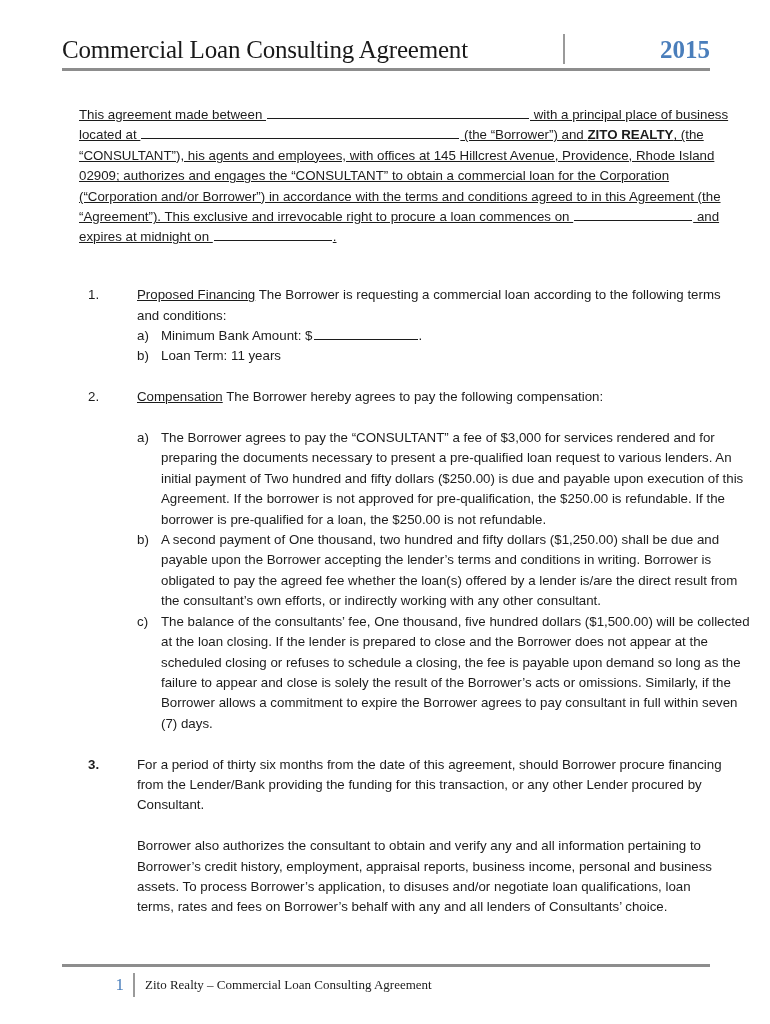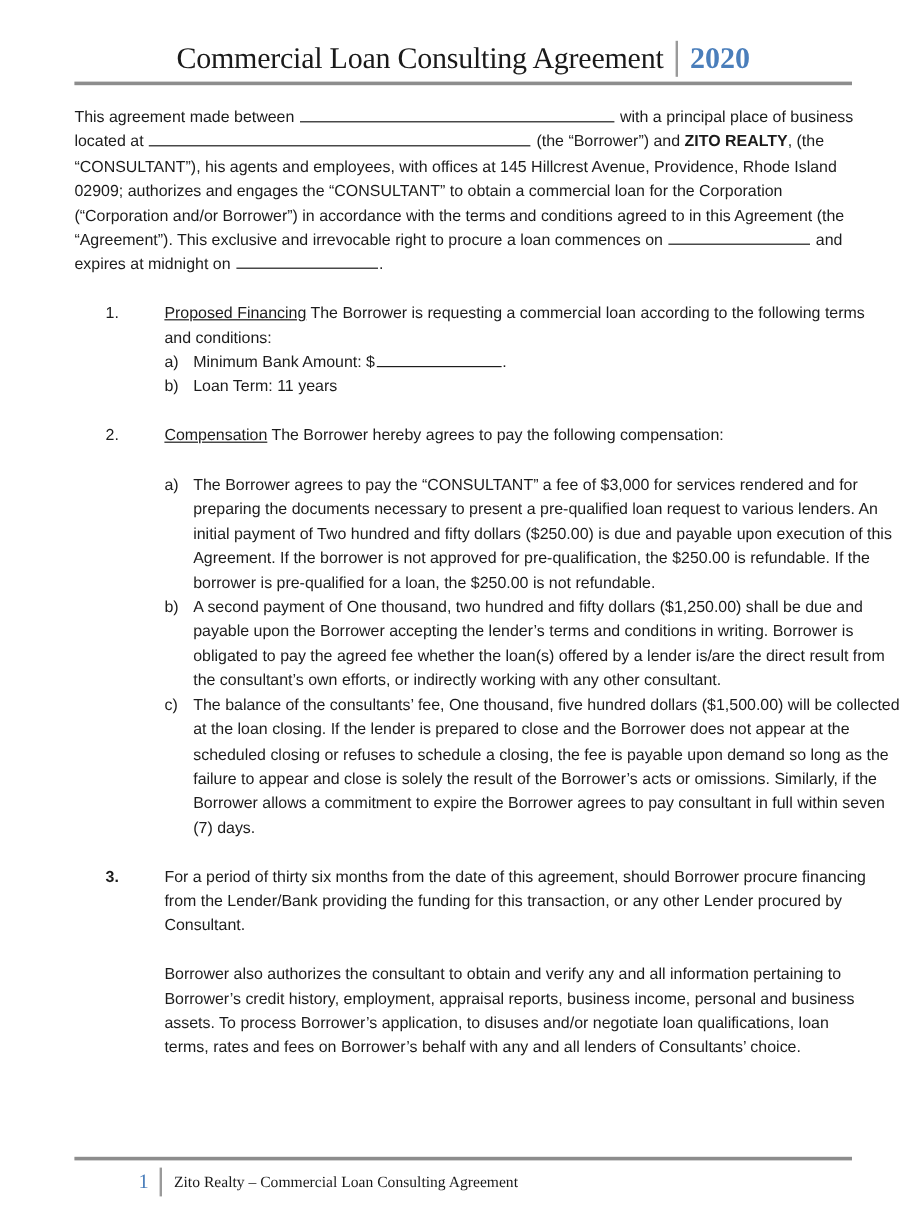--- a/index.html
+++ b/index.html
@@ -19,21 +19,21 @@
 
   
   .header {
     position: absolute;
     left: 62px;
     top: 28px;
     width: 648px;
     height: 36px;
     display: flex;
     align-items: flex-end;
-    justify-content: center;
+    justify-content: space-between;
   }
   .header-title {
     font-family: "Liberation Serif", serif;
     font-size: 25px;
     line-height: 28px;
     color: #1a1a1a;
     white-space: nowrap;
     padding-right: 10px;
     letter-spacing: -0.2px;
   }
@@ -64,22 +64,23 @@
   .body {
     position: absolute;
     left: 62px;
     top: 88px;
     width: 660px;
     font-size: 13.3px;
     line-height: 20.4px;
     color: #1c1c1c;
   }
   .para {
-    margin: 0;
+    margin: 17px;
     width: 660px;
+    text-decoration: underline;
   }
   .blank {
     display: inline-block;
     border-bottom: 1px solid #1c1c1c;
     vertical-align: baseline;
     height: 13px;
     margin: 0 1px;
   }
   .blank-xl { width: 262px; }
   .blank-lg { width: 318px; }
@@ -161,21 +162,21 @@
   }
 </style>
 </head>
 <body>
 
 <div class="page">
 
   <div class="header">
     <span class="header-title">Commercial Loan Consulting Agreement</span>
     <span class="header-divider"></span>
-    <span class="header-year">2020</span>
+    <span class="header-year">2015</span>
   </div>
   <div class="header-rule"></div>
 
   <div class="body">
 
     <p class="para"><span>This agreement made between </span><span class="blank blank-xl"></span><span> with a principal place of business located at </span><span class="blank blank-lg"></span><span> (the “Borrower”) and </span><b>ZITO REALTY</b><span>, (the “CONSULTANT”), his agents and employees, with offices at 145 Hillcrest Avenue, Providence, Rhode Island  02909; authorizes and engages the “CONSULTANT” to obtain a commercial loan for the Corporation (“Corporation and/or Borrower”) in accordance with the terms and conditions agreed to in this Agreement (the “Agreement”).  This exclusive and irrevocable right to procure a loan commences on </span><span class="blank blank-md"></span><span> and expires at midnight on </span><span class="blank blank-md"></span><span>.</span></p>
 
     <div class="spacer"></div>
 
     <div class="item">

